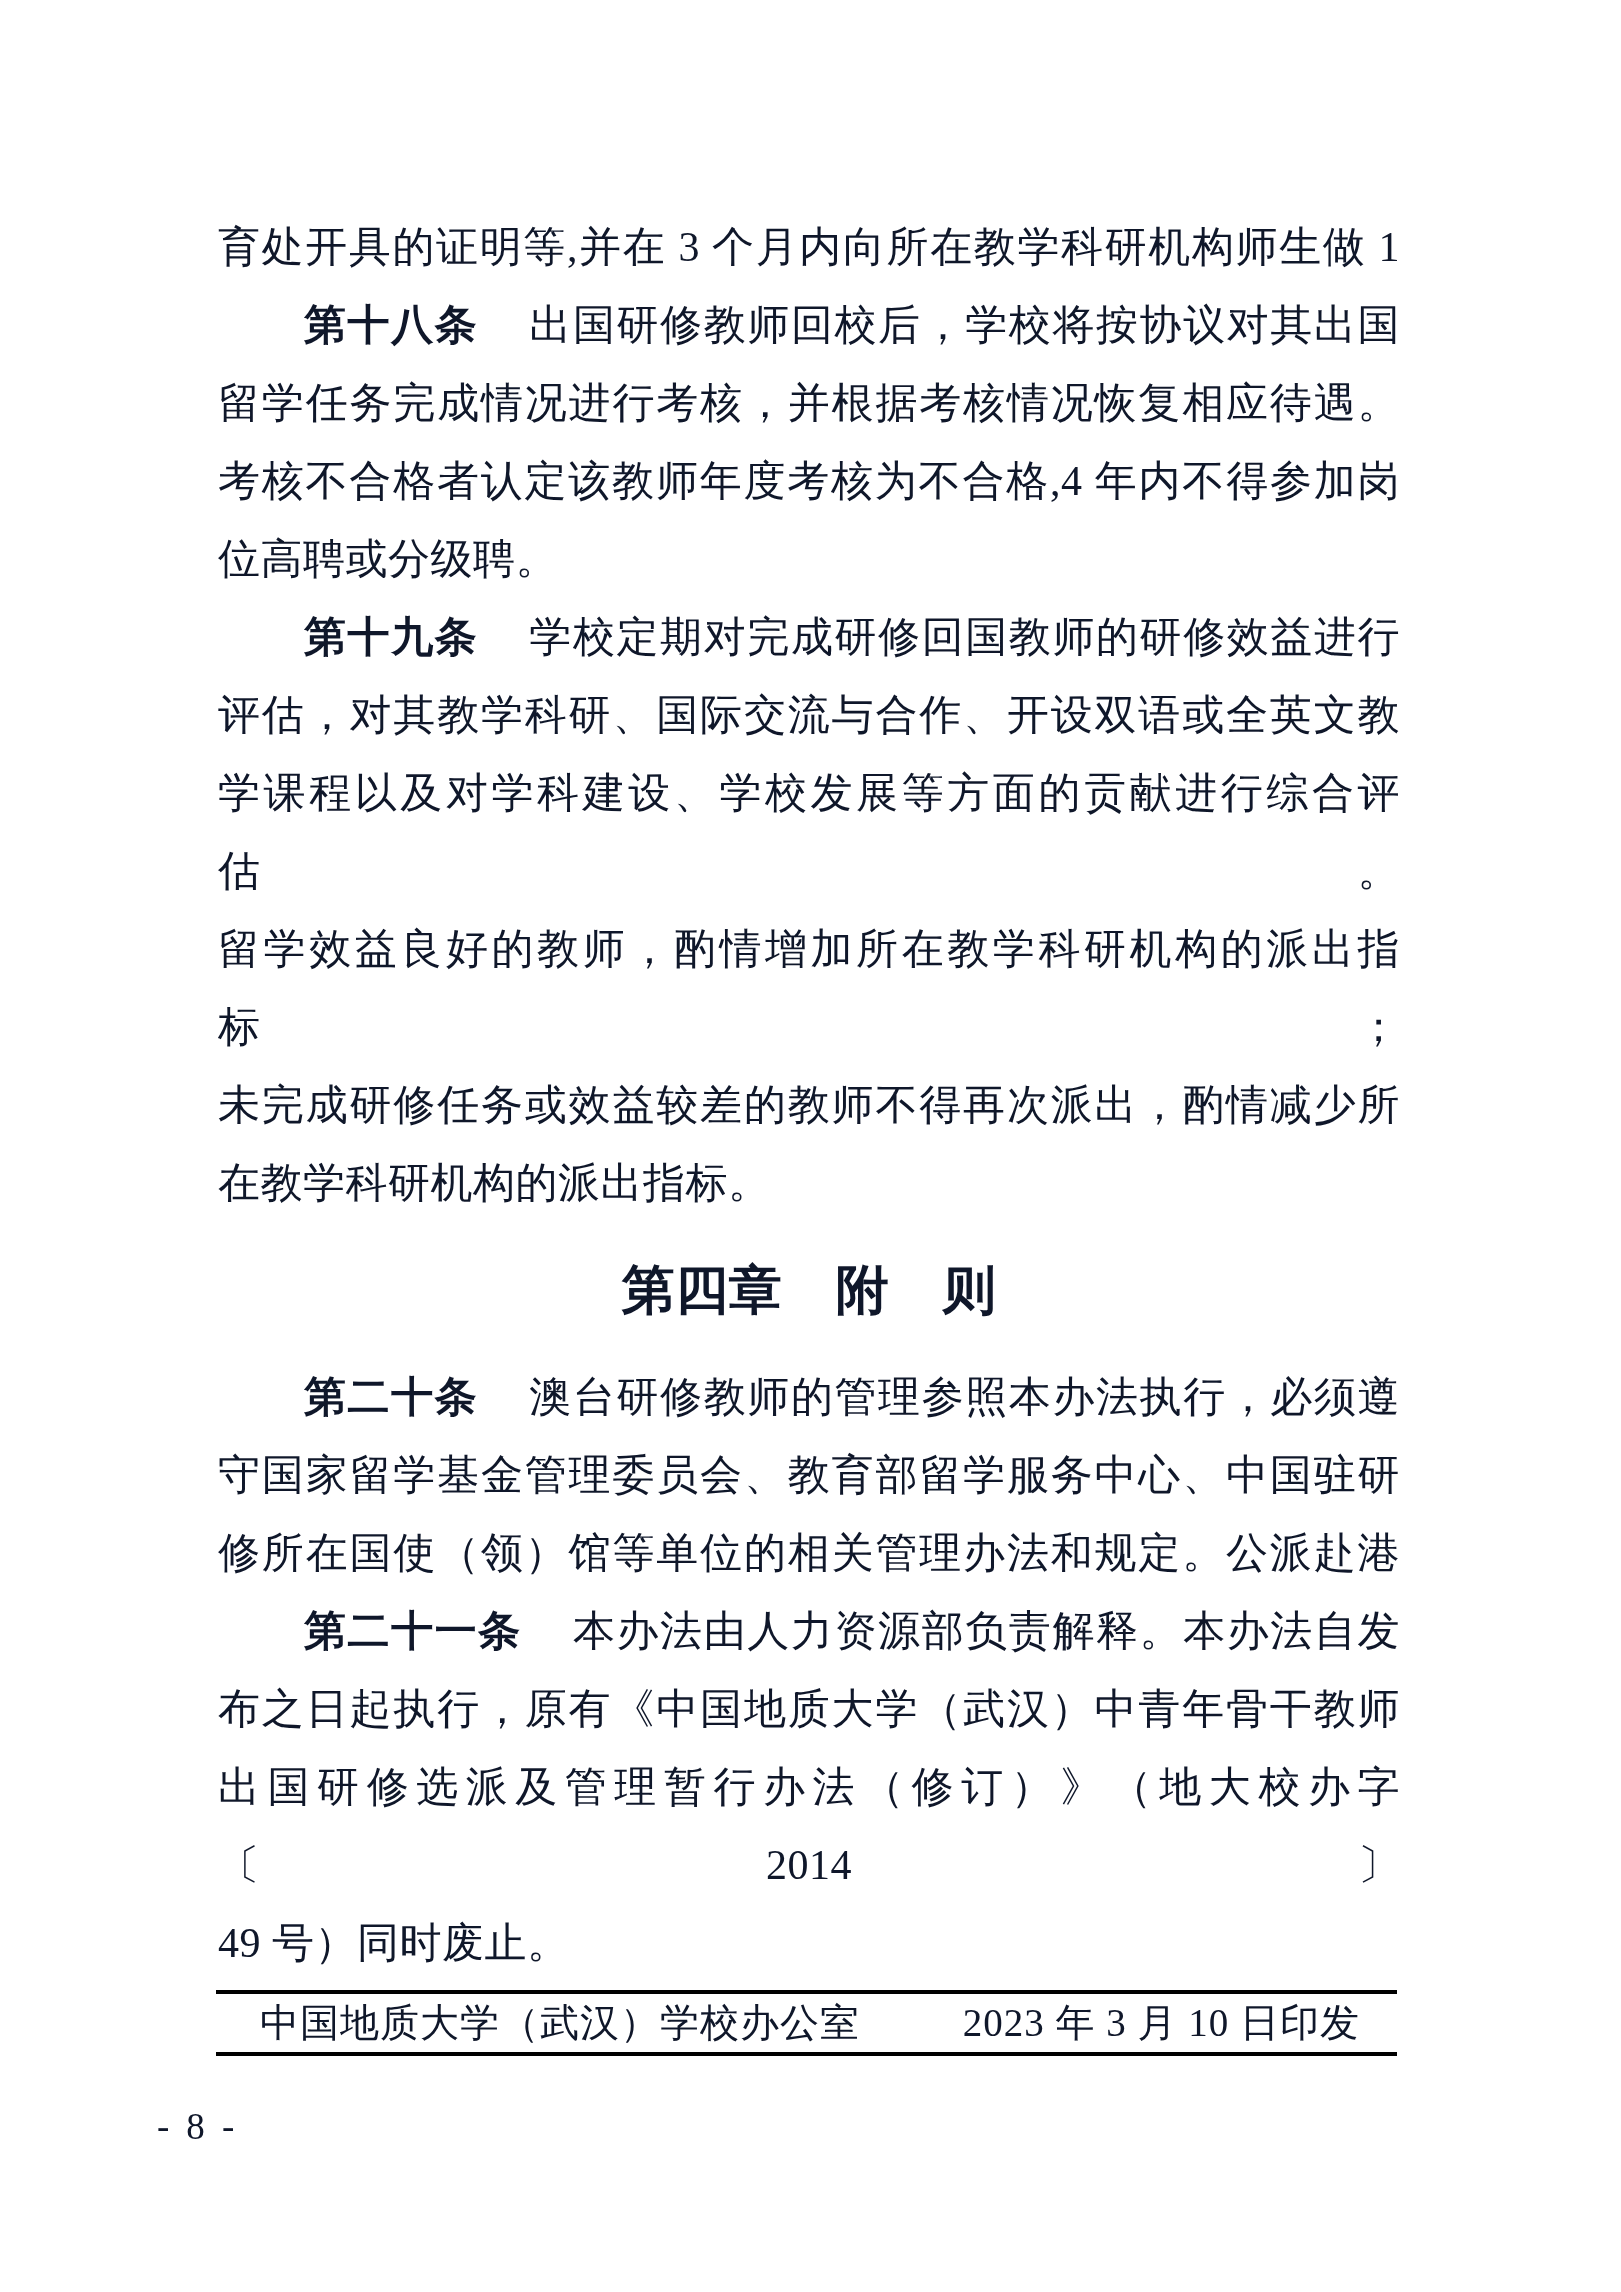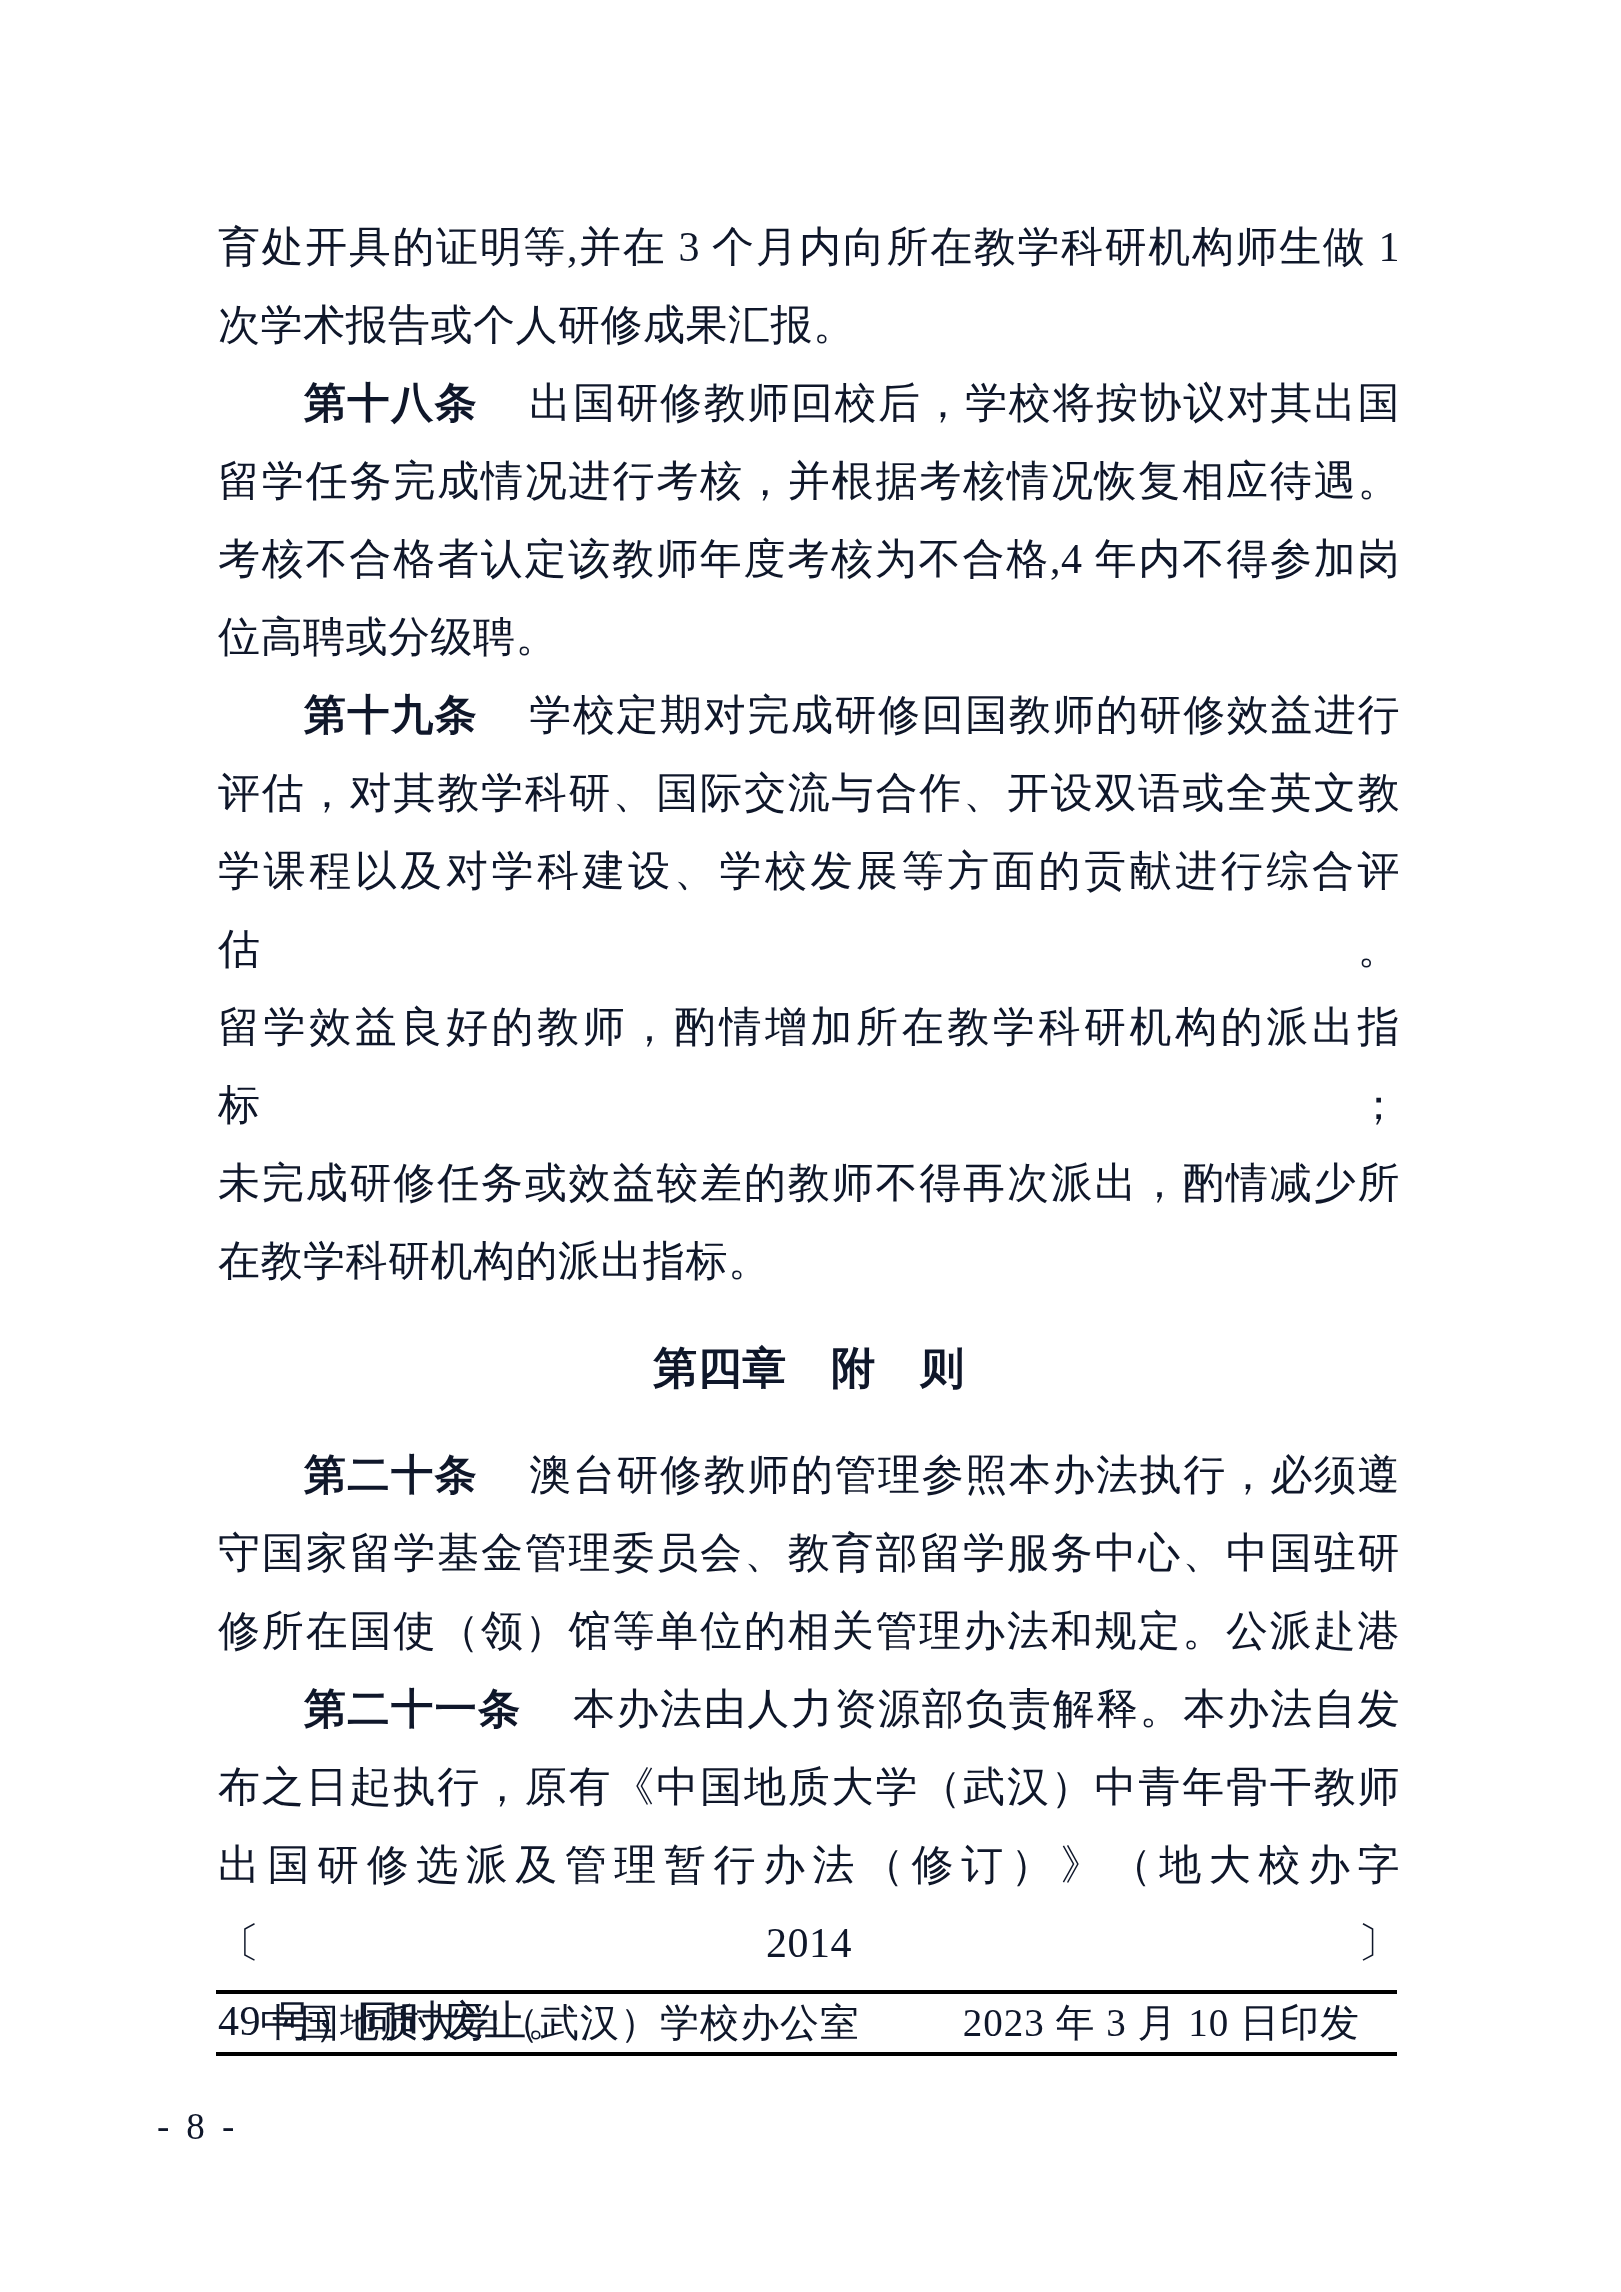--- a/index.html
+++ b/index.html
@@ -26,21 +26,21 @@
   .line.fill { text-align-last: justify; }
   .line.indent { text-indent: 86px; }
   .lead {
     font-weight: bold;
     margin-right: 51px;
   }
   .heading {
     text-align: right;
     text-align-last: center;
     font-weight: bold;
-    font-size: 44px;
+    font-size: 53px;
     font-family: "Liberation Sans", sans-serif;
     margin-top: 29px;
     margin-bottom: 29px;
     text-indent: 0;
   }
   .footer-box {
     position: absolute;
     left: 216px;
     top: 1990px;
     width: 1181px;
@@ -65,21 +65,20 @@
     letter-spacing: 3.9px;
   }
 </style>
 </head>
 <body>
 
 <div class="page">
 
   <main class="content" id="doc-body">
       <div class="line fill">育处开具的证明等,并在 3 个月内向所在教学科研机构师生做 1</div>
-      <div class="line">次学术报告或个人研修成果汇报。</div>
       <div class="line fill indent"><span class="lead">第十八条</span><span>出国研修教师回校后，学校将按协议对其出国</span></div>
       <div class="line fill">留学任务完成情况进行考核，并根据考核情况恢复相应待遇。</div>
       <div class="line fill">考核不合格者认定该教师年度考核为不合格,4 年内不得参加岗</div>
       <div class="line">位高聘或分级聘。</div>
       <div class="line fill indent"><span class="lead">第十九条</span><span>学校定期对完成研修回国教师的研修效益进行</span></div>
       <div class="line fill">评估，对其教学科研、国际交流与合作、开设双语或全英文教</div>
       <div class="line fill">学课程以及对学科建设、学校发展等方面的贡献进行综合评估。</div>
       <div class="line fill">留学效益良好的教师，酌情增加所在教学科研机构的派出指标；</div>
       <div class="line fill">未完成研修任务或效益较差的教师不得再次派出，酌情减少所</div>
       <div class="line">在教学科研机构的派出指标。</div>

